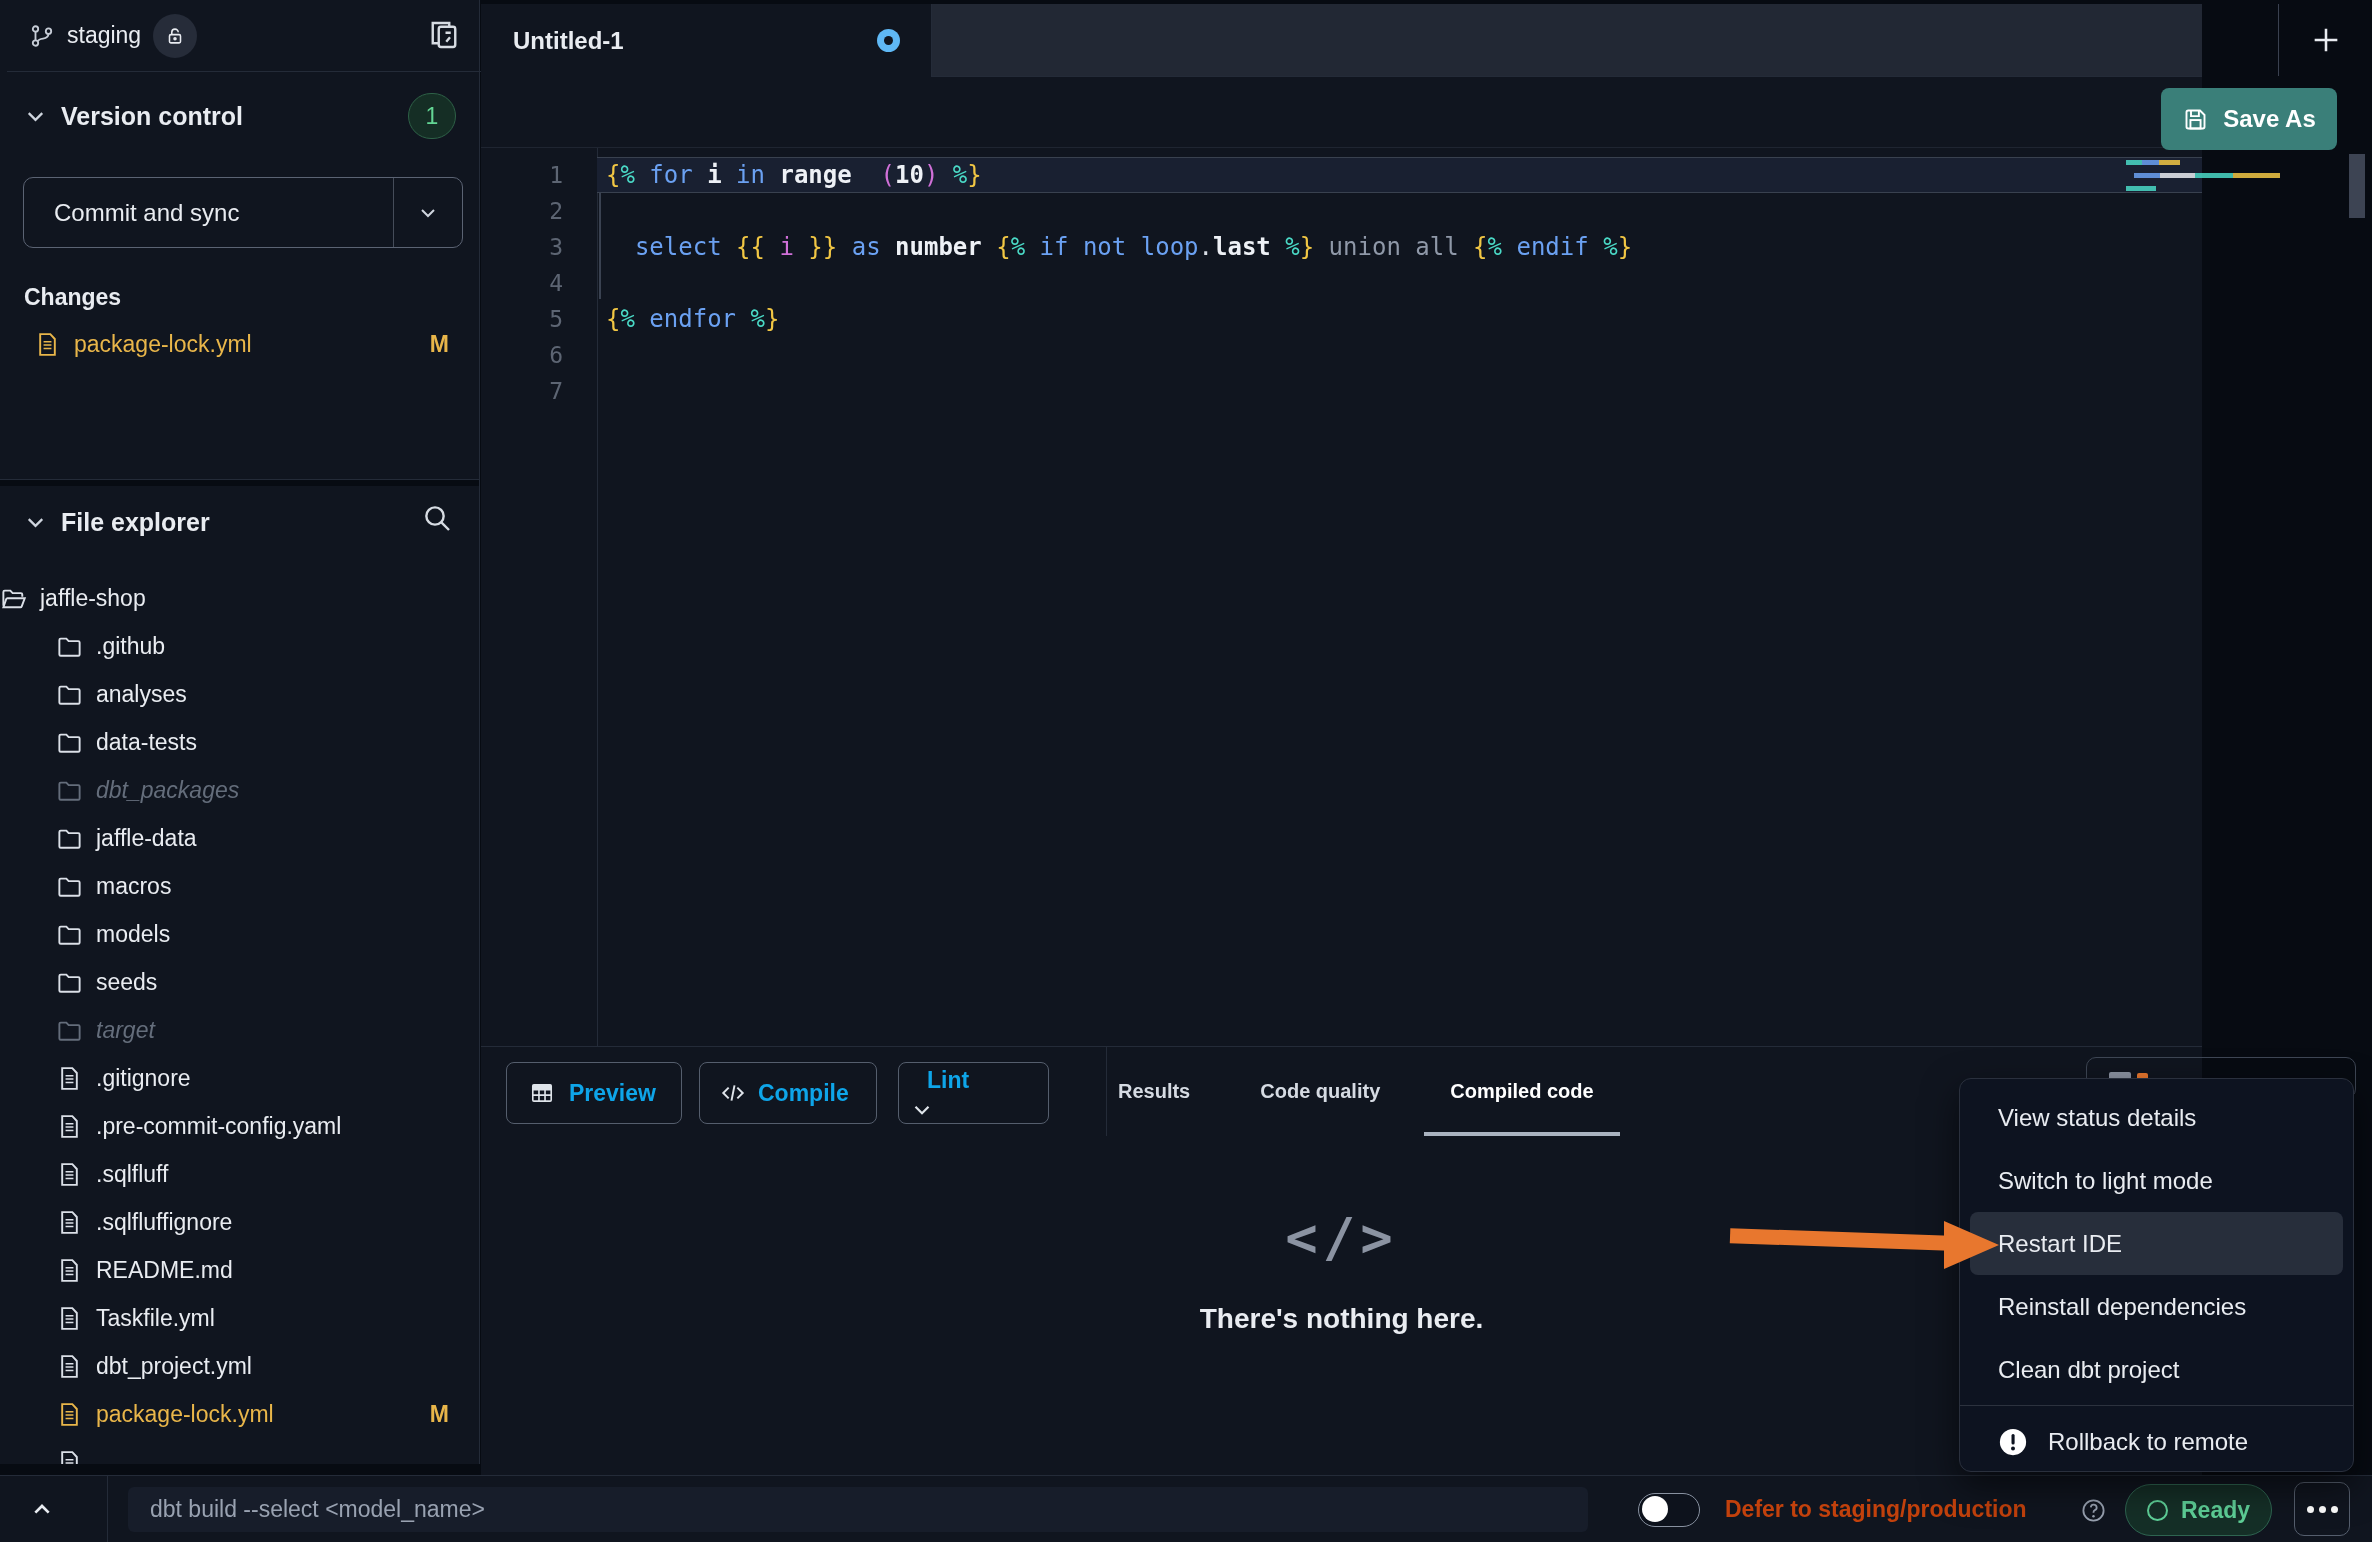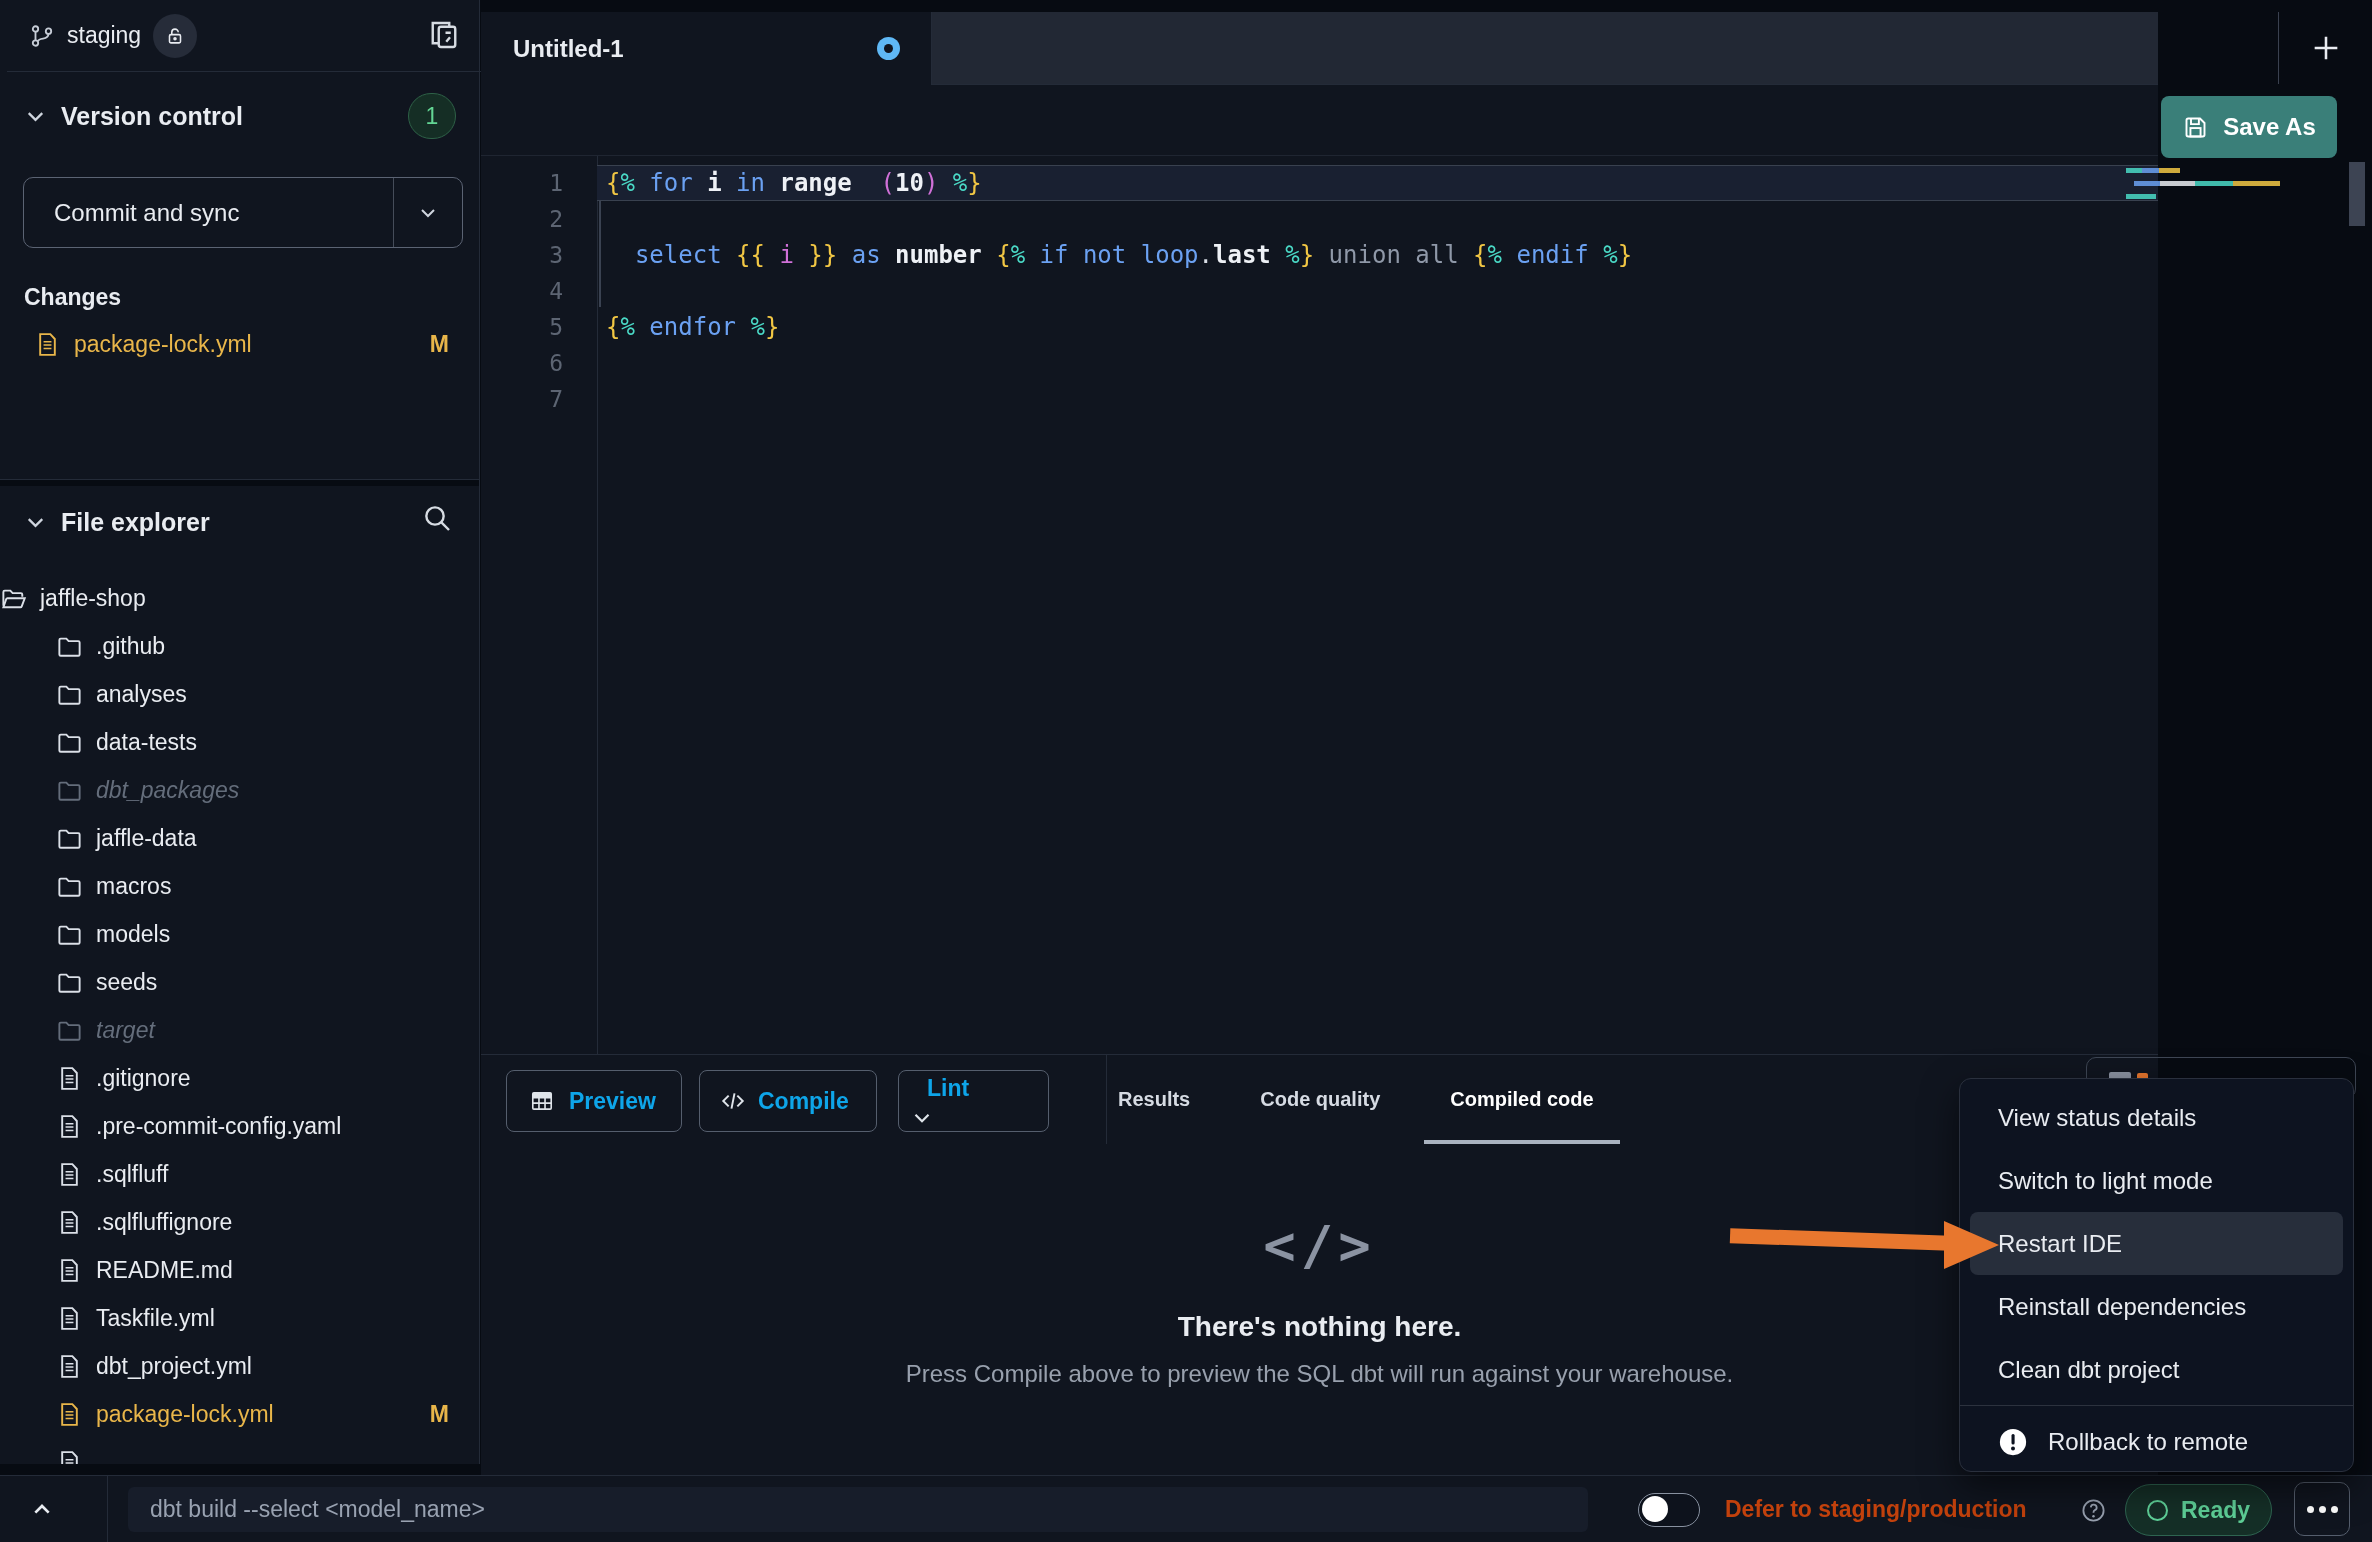--- a/index.html
+++ b/index.html
@@ -37,21 +37,21 @@
   .trow{height:48px;display:flex;align-items:center;gap:13px;font-size:23px;box-sizing:border-box;}
   .trow.d1{padding-left:56px;}
   .ticon{width:27px;height:27px;flex:none;color:#dbe0e8;}
   .ticon svg{width:100%;height:100%;}
   .trow.dim{color:#646d7b;font-style:italic;}
   .trow.dim .ticon{color:#646d7b;}
   .trow.accent{color:#e9b64a;}
   .trow.accent .ticon{color:#e9b64a;}
 
   
-  .main{position:absolute;left:481px;top:12px;width:1677px;height:1475px;background:#10151f;}
+  .main{position:absolute;left:481px;top:4px;width:1677px;height:1475px;background:#10151f;padding-left:44px;}
   .tabstrip{position:absolute;left:0;top:0;width:100%;height:72px;background:#222834;border-bottom:1px solid #242b38;box-sizing:content-box;}
   .tab-active{position:absolute;left:0;top:0;width:450px;height:73px;background:#10151f;border-right:1px solid #242b38;display:flex;align-items:center;z-index:2;}
   .tab-title{margin-left:32px;font-size:24px;font-weight:700;}
   .unsaved-dot{position:absolute;left:396px;top:25px;width:23px;height:23px;border-radius:50%;background:#5fb8f5;}
   .unsaved-dot::after{content:"";position:absolute;left:7px;top:7px;width:9px;height:9px;border-radius:50%;background:#10151f;}
   .strip-sep{position:absolute;left:1797px;top:0;width:1px;height:72px;background:#3a4150;}
   .plus-btn{position:absolute;left:1798px;top:0;width:93px;height:72px;display:flex;align-items:center;justify-content:center;color:#e9ecf1;}
   .subhead{position:absolute;left:0;top:73px;width:100%;height:70px;border-bottom:1px solid #1f2531;}
   .saveas-btn{position:absolute;left:1680px;top:84px;width:176px;height:62px;background:#3a7f79;border-radius:8px;display:flex;align-items:center;justify-content:center;gap:14px;color:#fff;font-size:24px;font-weight:600;z-index:3;}
   .saveas-btn svg{width:27px;height:27px;}
@@ -468,21 +468,20 @@
         <div class="tb-divider"></div>
         <div id="panel-tabs">
             <div class="ptab">Results</div>
             <div class="ptab">Code quality</div>
             <div class="ptab active">Compiled code</div>
           </div>
       </div>
       <div class="panel-content">
         <div class="empty-icon">&lt;/&gt;</div>
         <div class="empty-title">There's nothing here.</div>
-        <div class="empty-sub">Press Compile above to preview the SQL dbt will run against your warehouse.</div>
       </div>
     </div>
   </div>
 
   <div class="partial-btn">
     <span class="pb-gray"></span>
     <span class="pb-orange"></span>
   </div>
 
   <div class="context-menu" id="menu-items">

